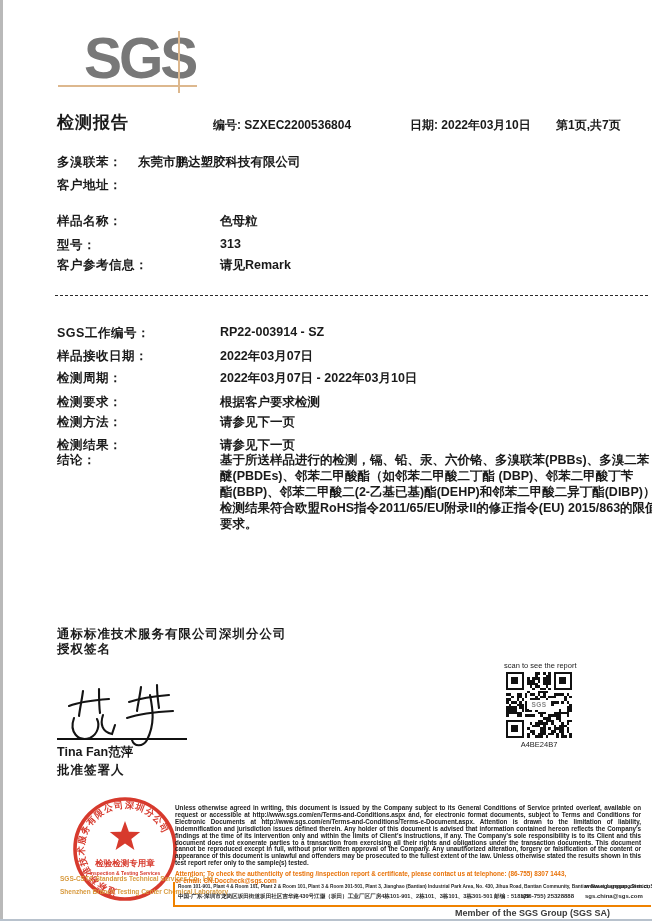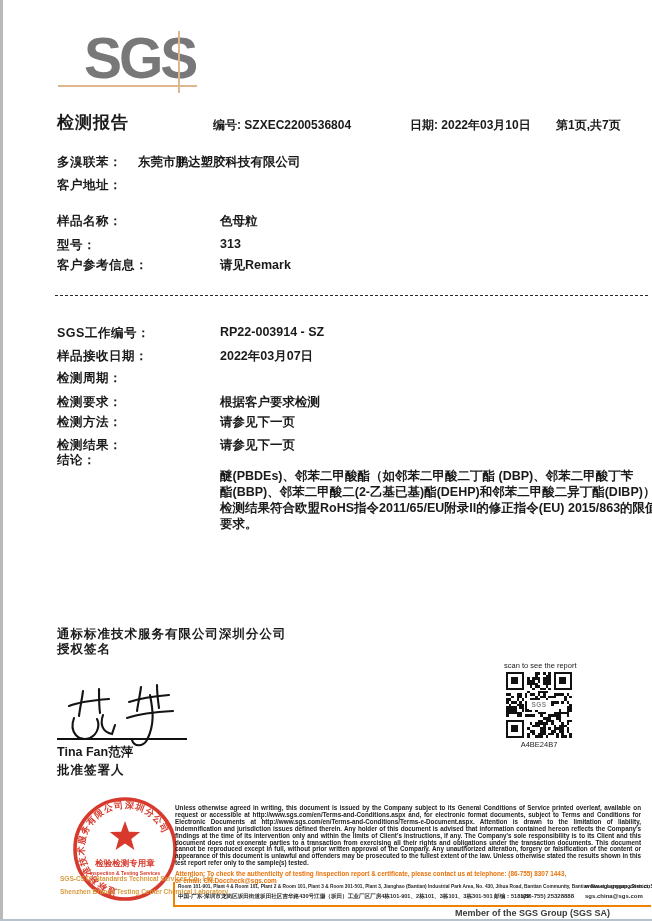--- a/index.html
+++ b/index.html
@@ -69,28 +69,30 @@
   <div class="lbl" style="top:257px;">客户参考信息：</div>
   <div class="val v2" style="top:257px;">请见Remark</div>
 
   <div class="dashes"></div>
 
   <div class="lbl" style="top:325px;">SGS工作编号：</div>
   <div class="val v2" style="top:325px;">RP22-003914 - SZ</div>
   <div class="lbl" style="top:348px;">样品接收日期：</div>
   <div class="val v2" style="top:348px;">2022年03月07日</div>
   <div class="lbl" style="top:370px;">检测周期：</div>
+  <div class="val v2" style="top:370px;">2022年03月07日 - 2022年03月10日</div>
   <div class="lbl" style="top:394px;">检测要求：</div>
   <div class="val v2" style="top:394px;">根据客户要求检测</div>
   <div class="lbl" style="top:414px;">检测方法：</div>
   <div class="val v2" style="top:414px;">请参见下一页</div>
   <div class="lbl" style="top:437px;text-align:center;">检测结果：</div>
   <div class="val v2" style="top:437px;">请参见下一页</div>
 
   <div class="lbl" style="top:452px;">结论：</div>
+  <div class="concl" style="top:452px;">基于所送样品进行的检测，镉、铅、汞、六价铬、多溴联苯(PBBs)、多溴二苯</div>
   <div class="concl" style="top:468px;">醚(PBDEs)、邻苯二甲酸酯（如邻苯二甲酸二丁酯 (DBP)、邻苯二甲酸丁苄</div>
   <div class="concl" style="top:484px;">酯(BBP)、邻苯二甲酸二(2-乙基已基)酯(DEHP)和邻苯二甲酸二异丁酯(DIBP)）的</div>
   <div class="concl" style="top:500px;">检测结果符合欧盟RoHS指令2011/65/EU附录II的修正指令(EU) 2015/863的限值</div>
   <div class="concl" style="top:516px;">要求。</div>
 
   <div class="lbl" style="top:626px;letter-spacing:1px;">通标标准技术服务有限公司深圳分公司</div>
   <div class="lbl" style="top:641px;letter-spacing:1px;">授权签名</div>
 
   <svg class="abs" style="left:55px;top:662px;" width="160" height="96" viewBox="0 0 160 96">
     <g fill="none" stroke="#141414" stroke-width="2.1" stroke-linecap="round">

